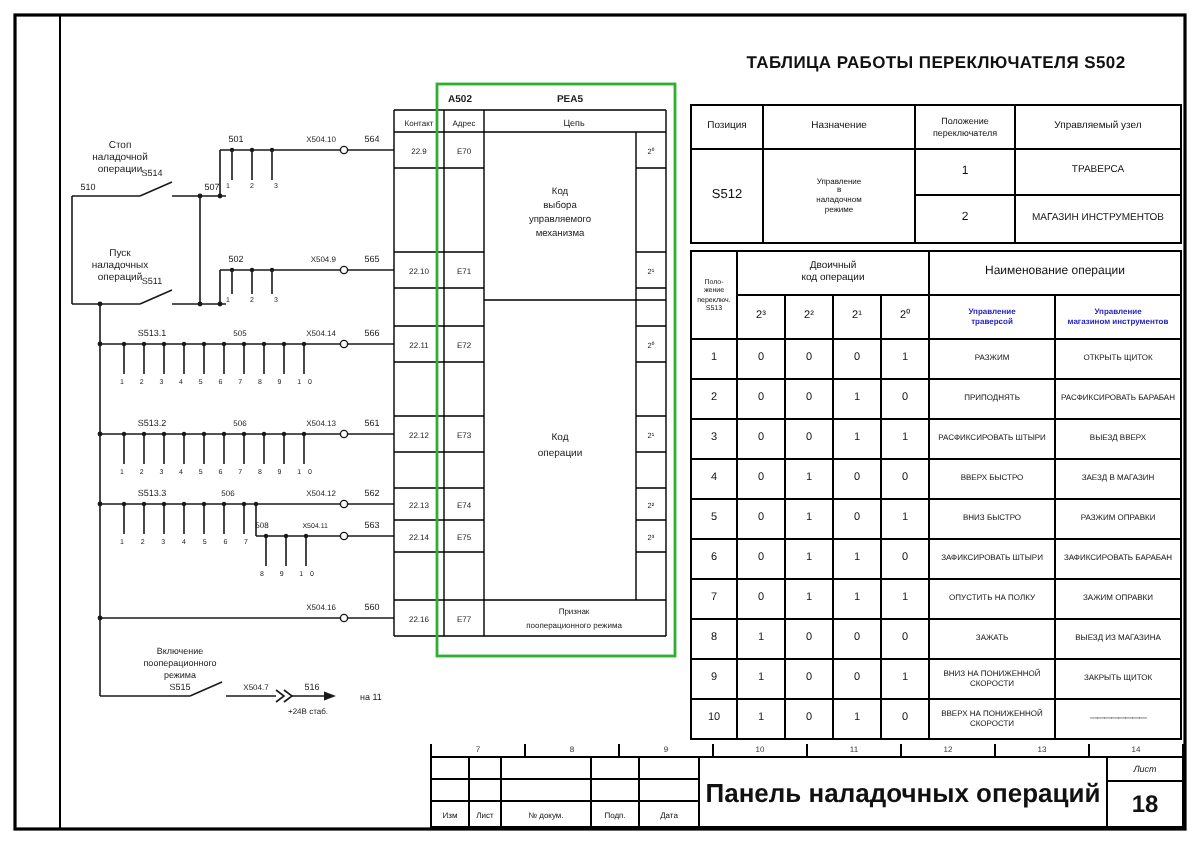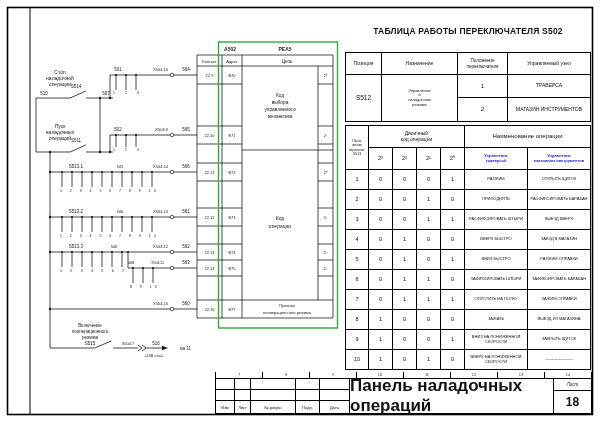--- a/index.html
+++ b/index.html
@@ -23,21 +23,21 @@
   .zone:last-child{border-right:1px solid #000;}
   .tblock{position:absolute;left:215px;top:378px;width:377px;height:36px;
           border:1.5px solid #000;box-sizing:border-box;display:flex;}
   .tb-grid{width:133px;display:flex;flex-direction:column;border-right:1px solid #000;}
   .tb-row{display:flex;border-bottom:1px solid #000;height:10px;}
   .tb-row:last-child{border-bottom:none;flex:1;}
   .tb-cell{border-right:1px solid #000;font-size:4px;display:flex;align-items:center;justify-content:center;}
   .tb-cell:last-child{border-right:none;}
   .w18{width:18px}.w15{width:15px}.w44{width:44px}.w23{width:23px}.w33{flex:1}
   .tb-title{flex:1;display:flex;align-items:center;justify-content:center;
-            font-size:17px;font-weight:bold;border-right:1px solid #000;}
+            font-size:13px;font-weight:bold;border-right:1px solid #000;}
   .tb-sheet{width:37px;display:flex;flex-direction:column;}
   .tb-sheet-label{height:11px;border-bottom:1px solid #000;font-size:4.5px;font-style:italic;
                   display:flex;align-items:center;justify-content:center;}
   .tb-sheet-num{flex:1;display:flex;align-items:center;justify-content:center;font-size:12px;font-weight:bold;}
 </style>
 </head>
 <body>
 
 <div class="sheet">
 

